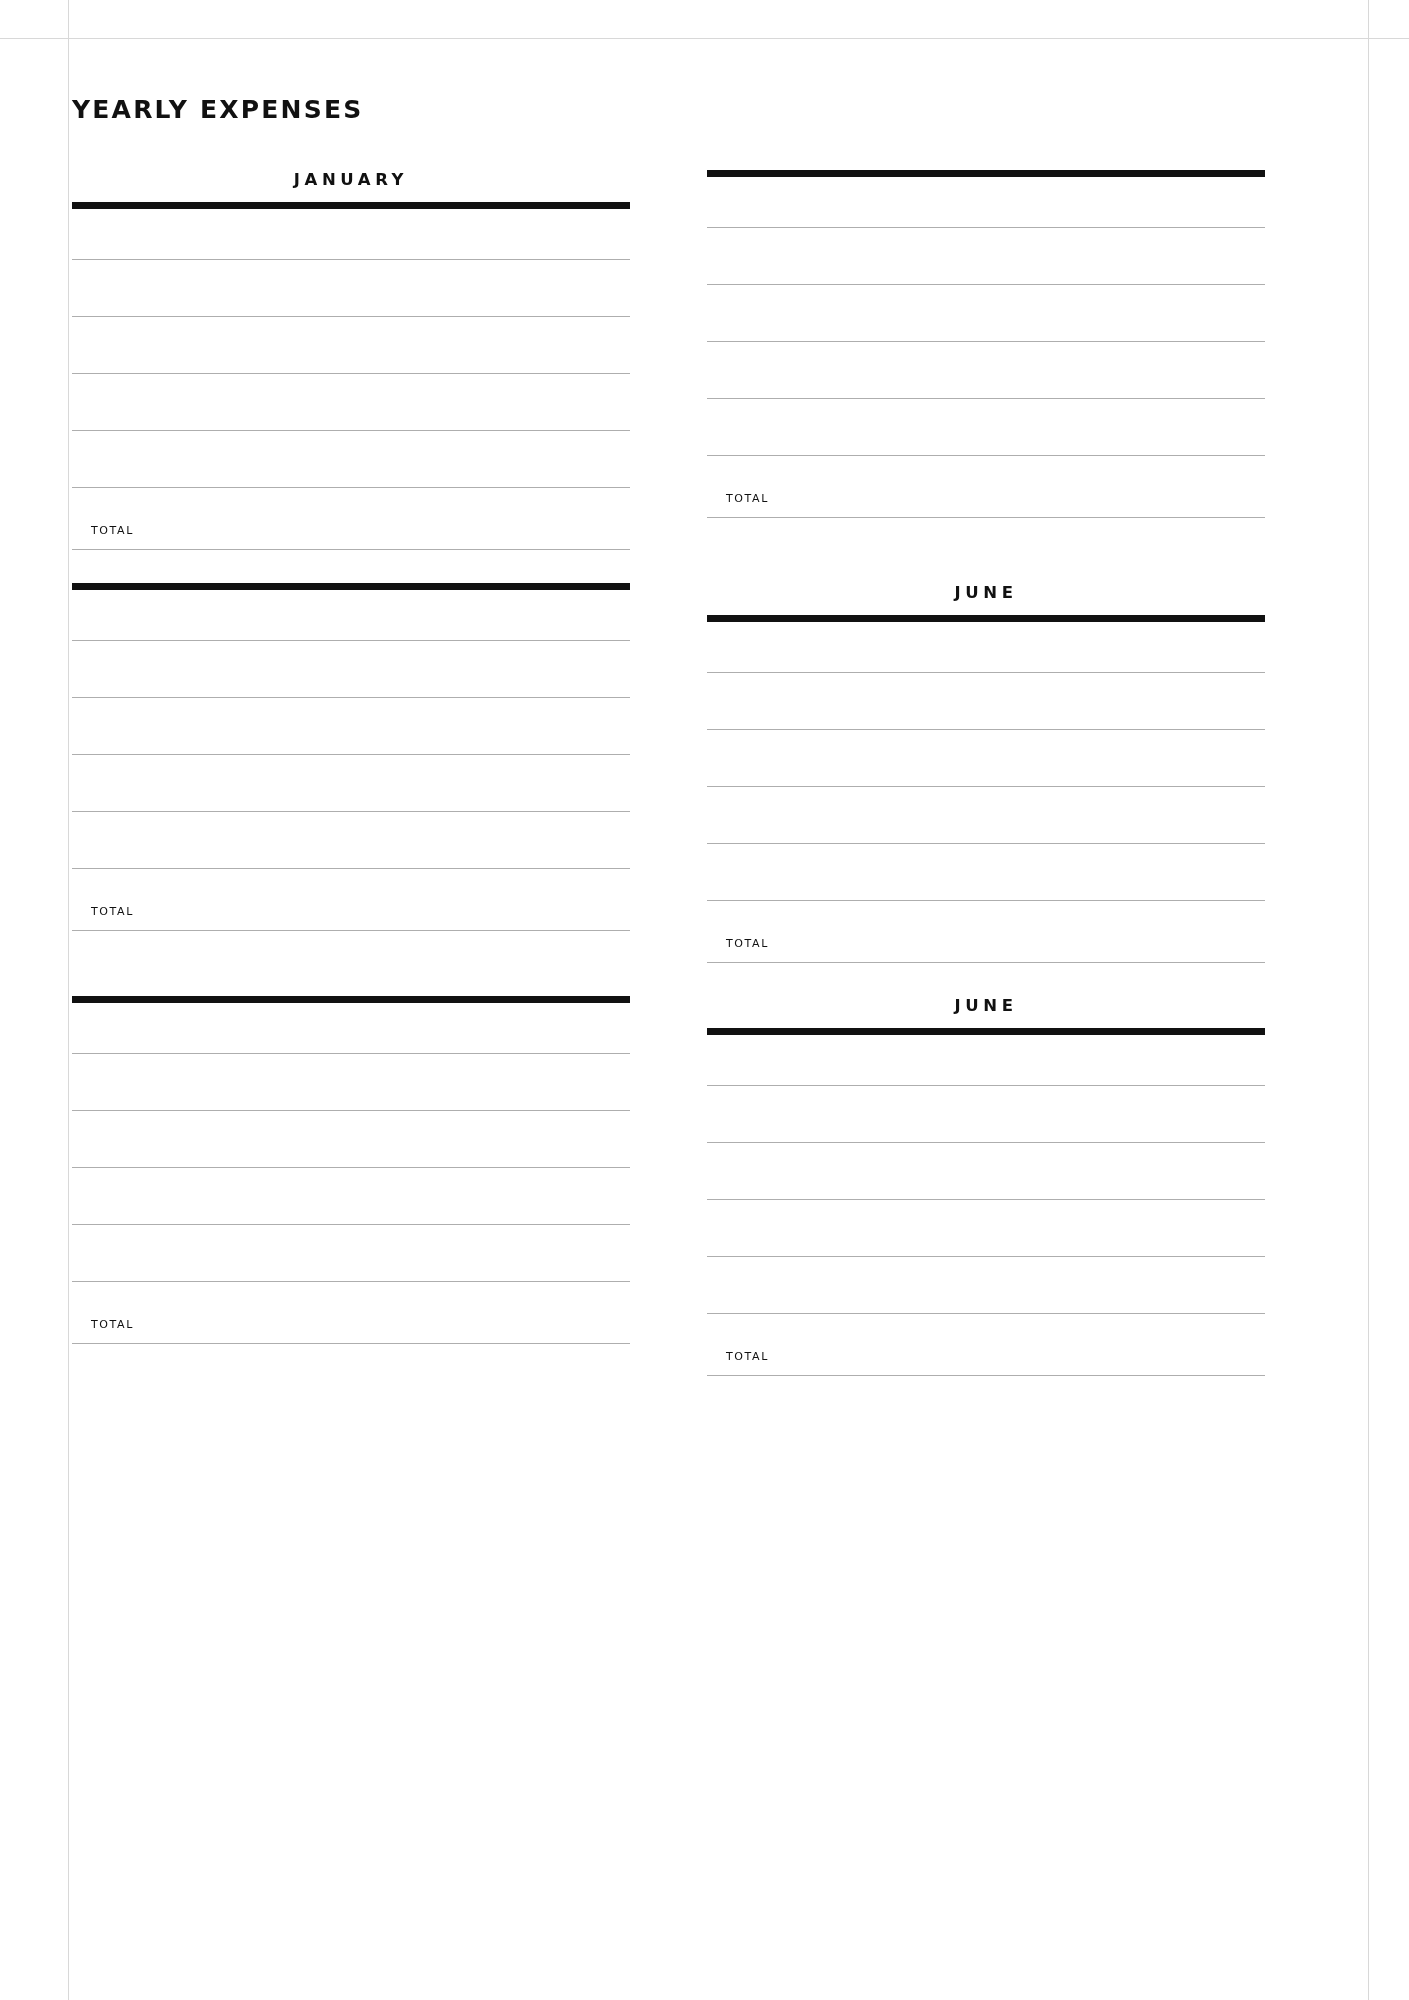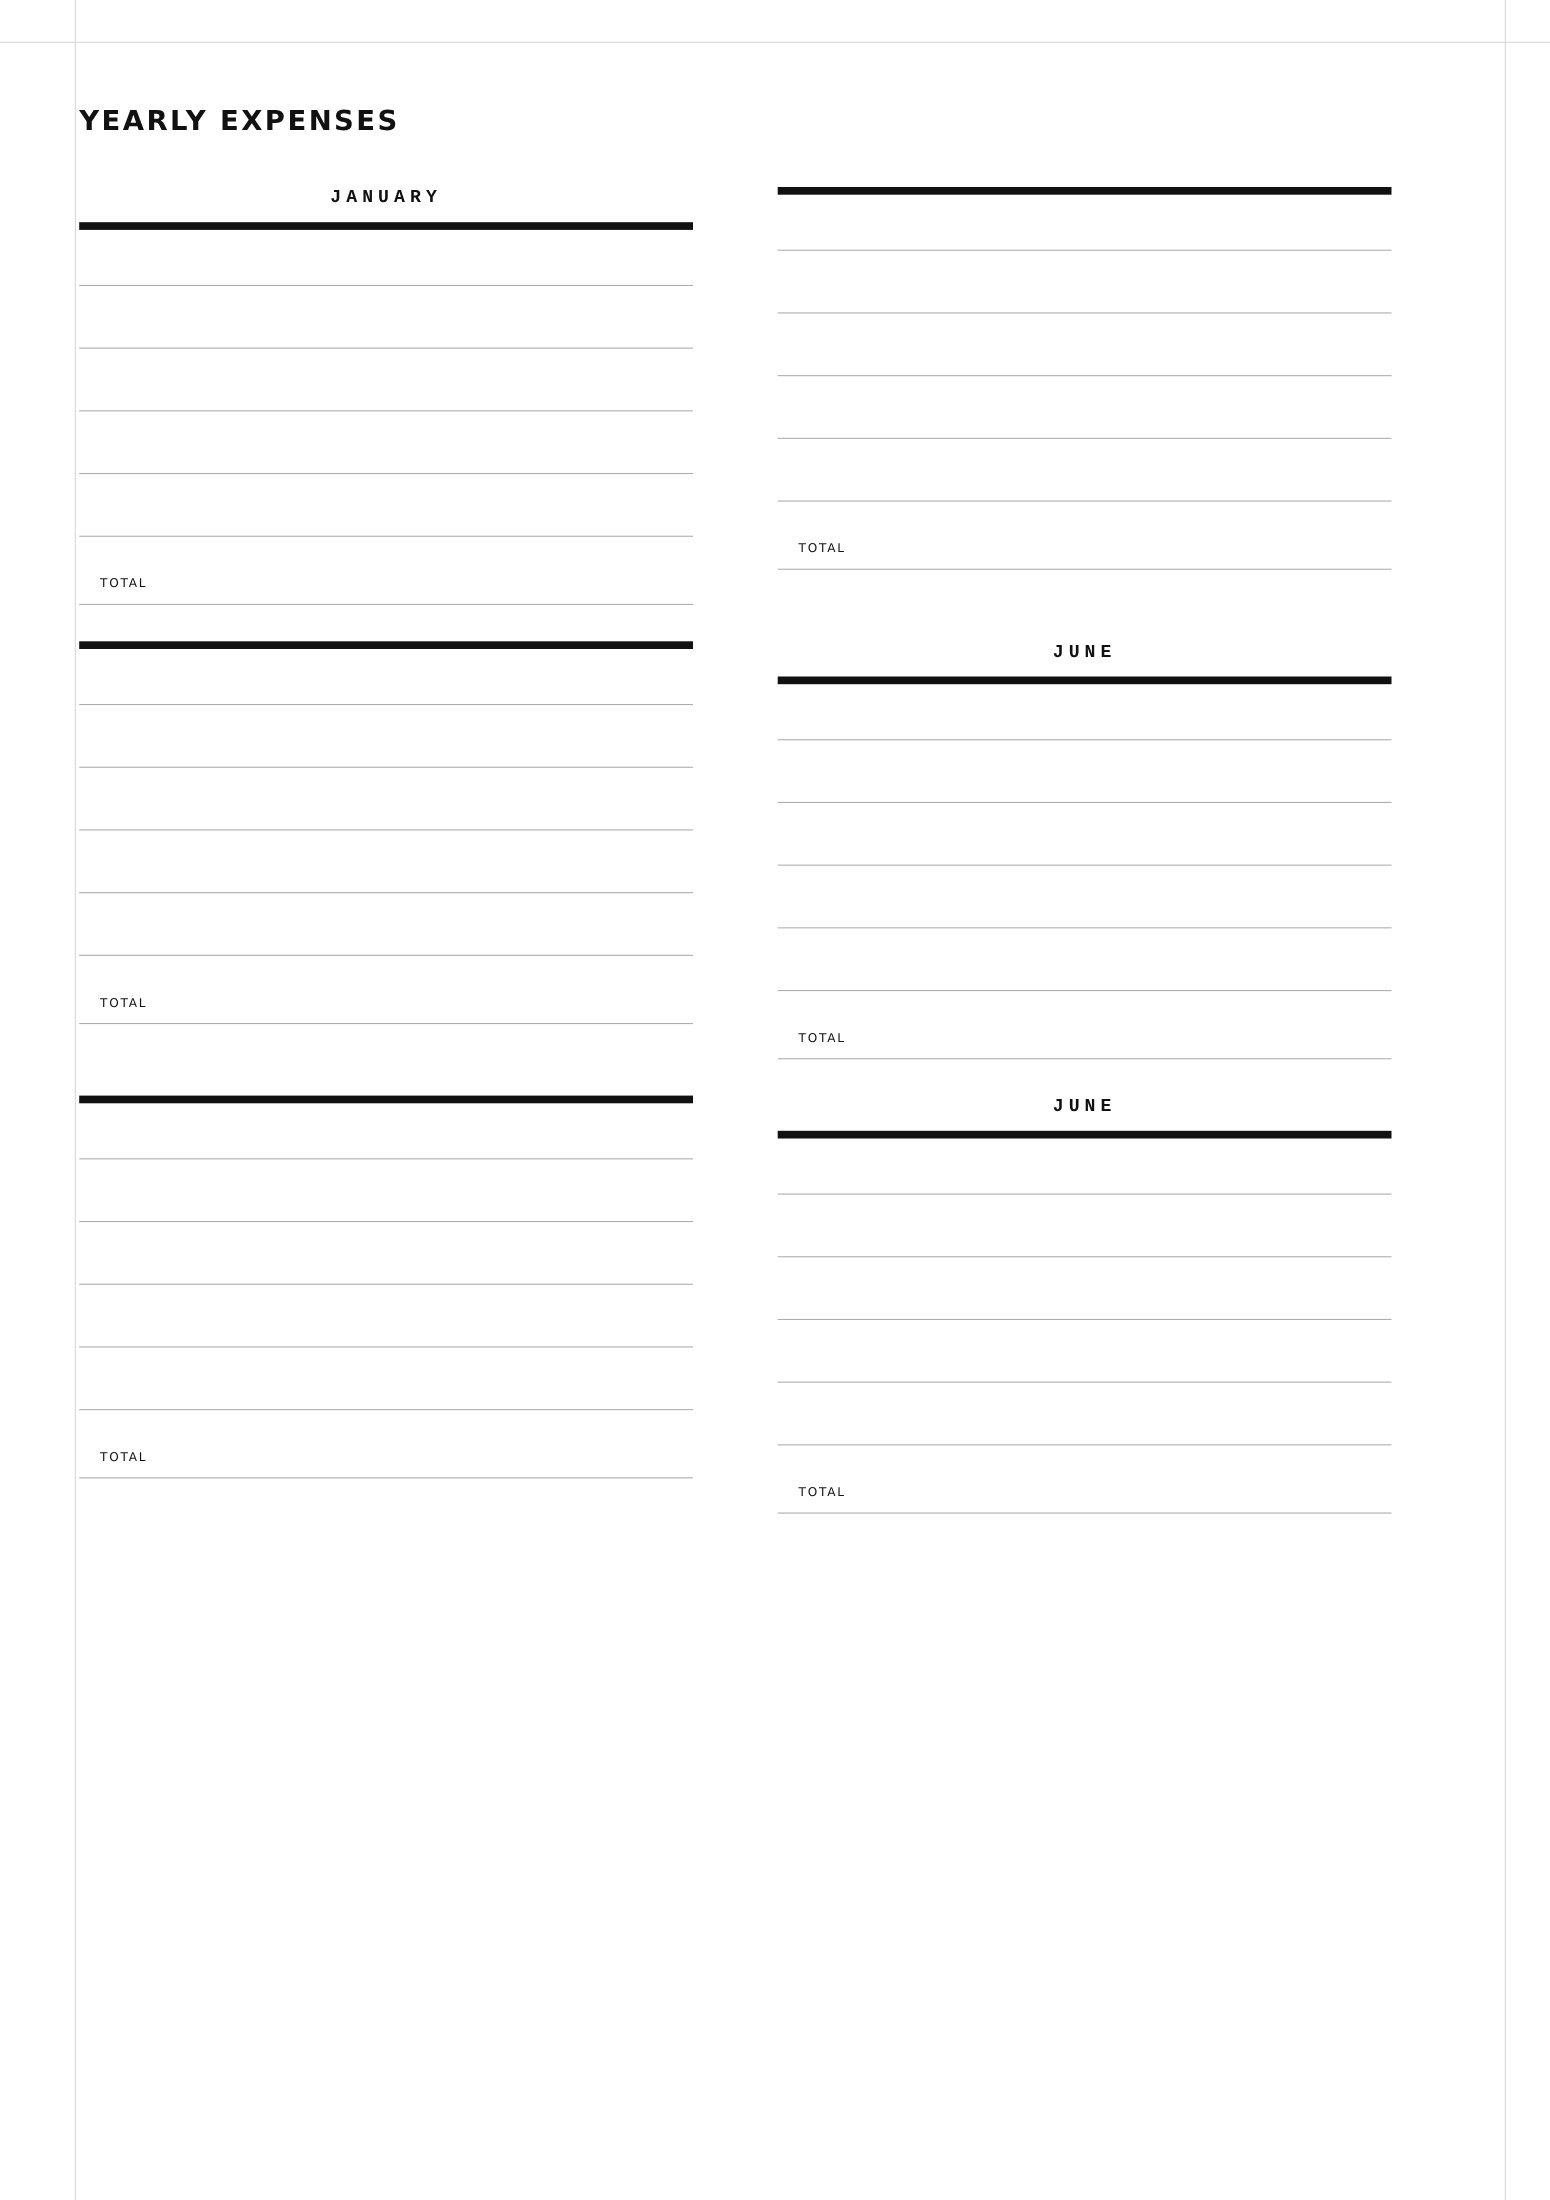--- a/index.html
+++ b/index.html
@@ -68,21 +68,20 @@
     margin-bottom: 33px;
   }
 
   .month-name {
     text-align: center;
     font-size: 16.5px;
     font-weight: bold;
     letter-spacing: 4.6px;
     color: #111111;
     padding-bottom: 13px;
-    font-family: Liberation Mono, monospace;
   }
 
   .rule-heavy {
     height: 7px;
     background: #111111;
     width: 100%;
   }
 
   .rows {
     width: 100%;

